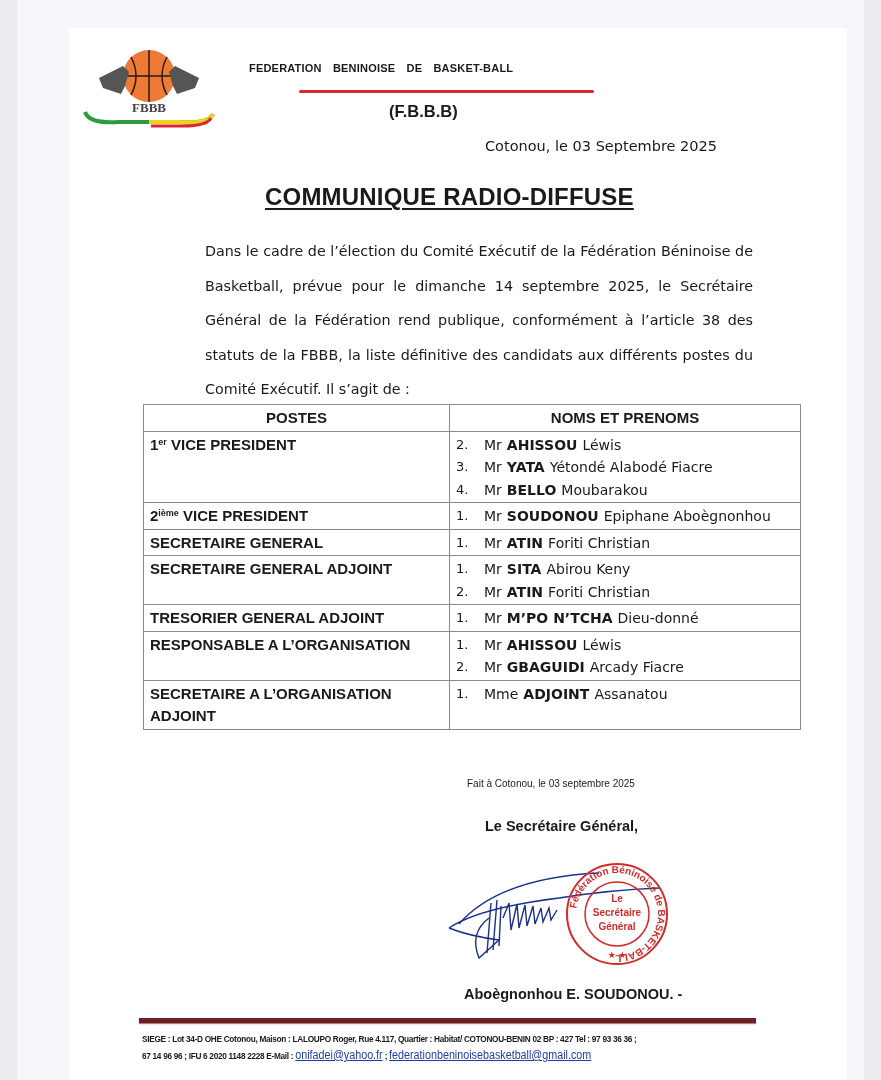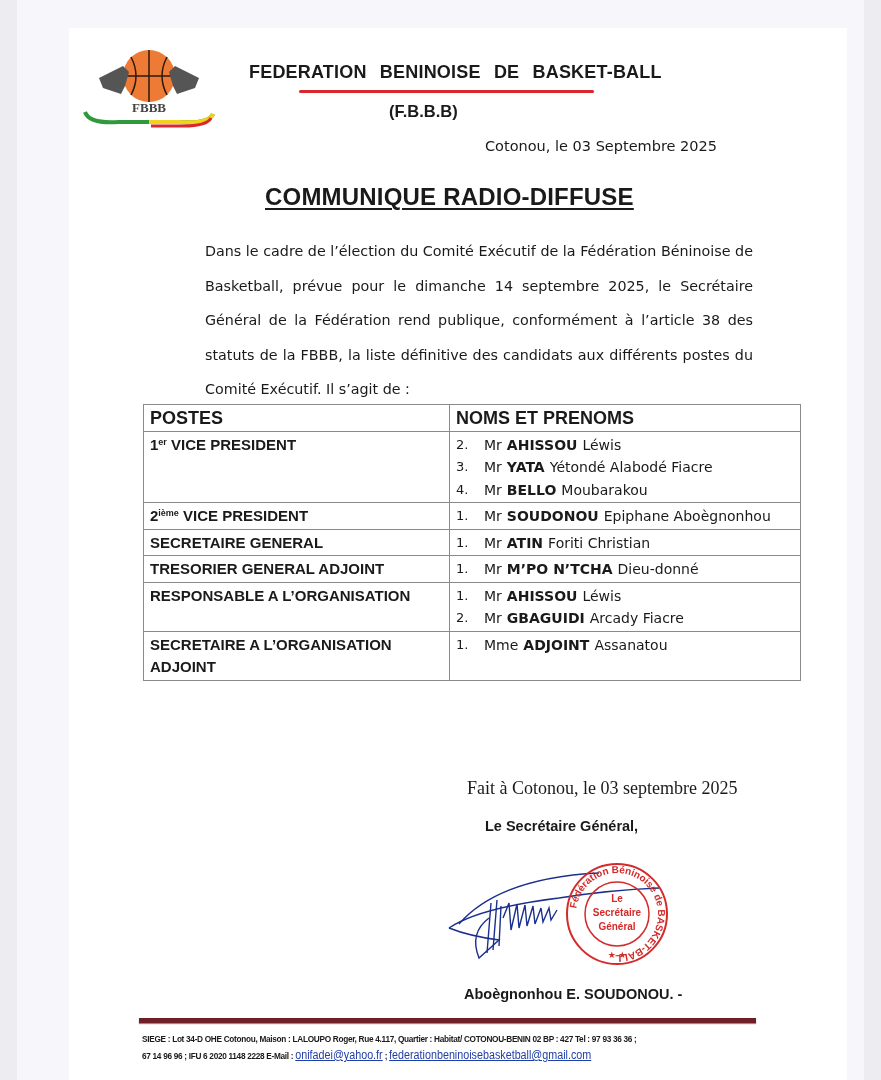--- a/index.html
+++ b/index.html
@@ -18,21 +18,21 @@
     position: absolute; left: 52px; top: 28px; width: 778px; height: 1052px;
     background: #ffffff;
   }
   .abs { position: absolute; }
 
   
   .logo { left: 10px; top: 18px; width: 140px; height: 82px; }
 
   .org-title {
     left: 180px; top: 34px; width: 400px;
-    font-weight: bold; font-size: 18px; letter-spacing: 0.2px; word-spacing: 8px;
+    font-weight: bold; font-size: 11px; letter-spacing: 0.2px; word-spacing: 8px;
     white-space: nowrap;
   }
   .red-rule {
     left: 230px; top: 62px; width: 295px; height: 3px; background: #d9272e; border-radius: 2px;
   }
   .acronym {
     left: 320px; top: 74px; font-weight: bold; font-size: 16.5px; white-space: nowrap;
   }
   .date-top {
     left: 416px; top: 110px; font-size: 16px; white-space: nowrap; font-family: "DejaVu Sans", sans-serif; font-size: 14.5px;
@@ -50,30 +50,30 @@
 
   
   .cand-table {
     left: 74px; top: 376px; width: 658px;
     border-collapse: collapse; font-size: 15px;
   }
   .cand-table td, .cand-table th {
     border: 1.3px solid #8a8a8a; vertical-align: top; padding: 2px 6px 1px 6px;
     line-height: 22.5px;
   }
-  .cand-table th { font-weight: bold; text-align: left; font-size: 18px; }
+  .cand-table th { font-weight: bold; text-align: center; font-size: 15px; }
   .col-post { width: 306px; font-weight: bold; }
   .post-label { font-weight: bold; }
   .post-label sup { font-size: 9px; vertical-align: top; position: relative; top: -3px; }
   .cand { display: flex; white-space: nowrap; font-family: "DejaVu Sans", sans-serif; font-size: 14px; }
   .cand .num { width: 28px; display: inline-block; font-size: 13px; }
   .cand .surname { font-weight: bold; margin: 0 5px; }
 
   .fait {
-    left: 398px; top: 750px; font-family: Liberation Serif, serif; font-size: 18px; white-space: nowrap;
+    left: 398px; top: 750px; font-family: Liberation Sans, sans-serif; font-size: 10px; white-space: nowrap;
   }
   .sg-title {
     left: 416px; top: 790px; font-weight: bold; font-size: 14.5px; white-space: nowrap;
   }
   .signature { left: 370px; top: 830px; width: 240px; height: 115px; }
   .sg-name {
     left: 395px; top: 958px; font-weight: bold; font-size: 14.5px; white-space: nowrap;
   }
   .footer-rule {
     left: 70px; top: 990px; width: 617px; height: 5px; background: #6f1f26;
@@ -161,20 +161,37 @@
                 <span class="surname">SOUDONOU</span>
                 <span>Epiphane Aboègnonhou</span>
               </div>
             </td>
           </tr>
           <tr>
             <td class="col-post post-label"><span>SECRETAIRE GENERAL</span></td>
             <td>
               <div class="cand">
                 <span class="num">1.</span>
+                <span>Mr</span>
+                <span class="surname">ATIN</span>
+                <span>Foriti Christian</span>
+              </div>
+            </td>
+          </tr>
+          <tr>
+            <td class="col-post post-label"><span>SECRETAIRE GENERAL ADJOINT</span></td>
+            <td>
+              <div class="cand">
+                <span class="num">1.</span>
+                <span>Mr</span>
+                <span class="surname">SITA</span>
+                <span>Abirou Keny</span>
+              </div>
+              <div class="cand">
+                <span class="num">2.</span>
                 <span>Mr</span>
                 <span class="surname">ATIN</span>
                 <span>Foriti Christian</span>
               </div>
             </td>
           </tr>
           <tr>
             <td class="col-post post-label"><span>TRESORIER GENERAL ADJOINT</span></td>
             <td>
               <div class="cand">

